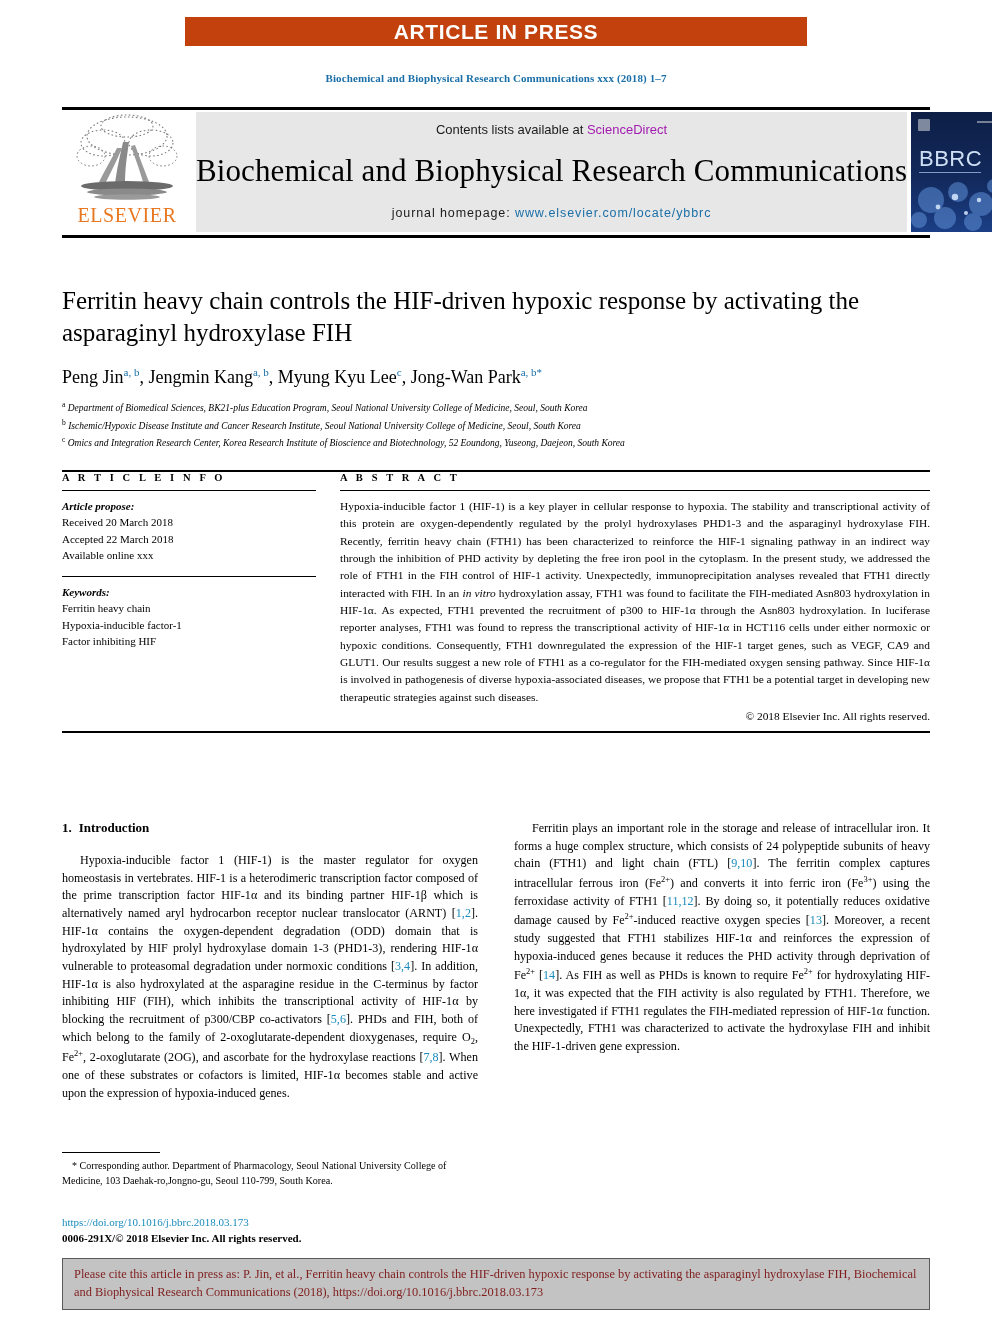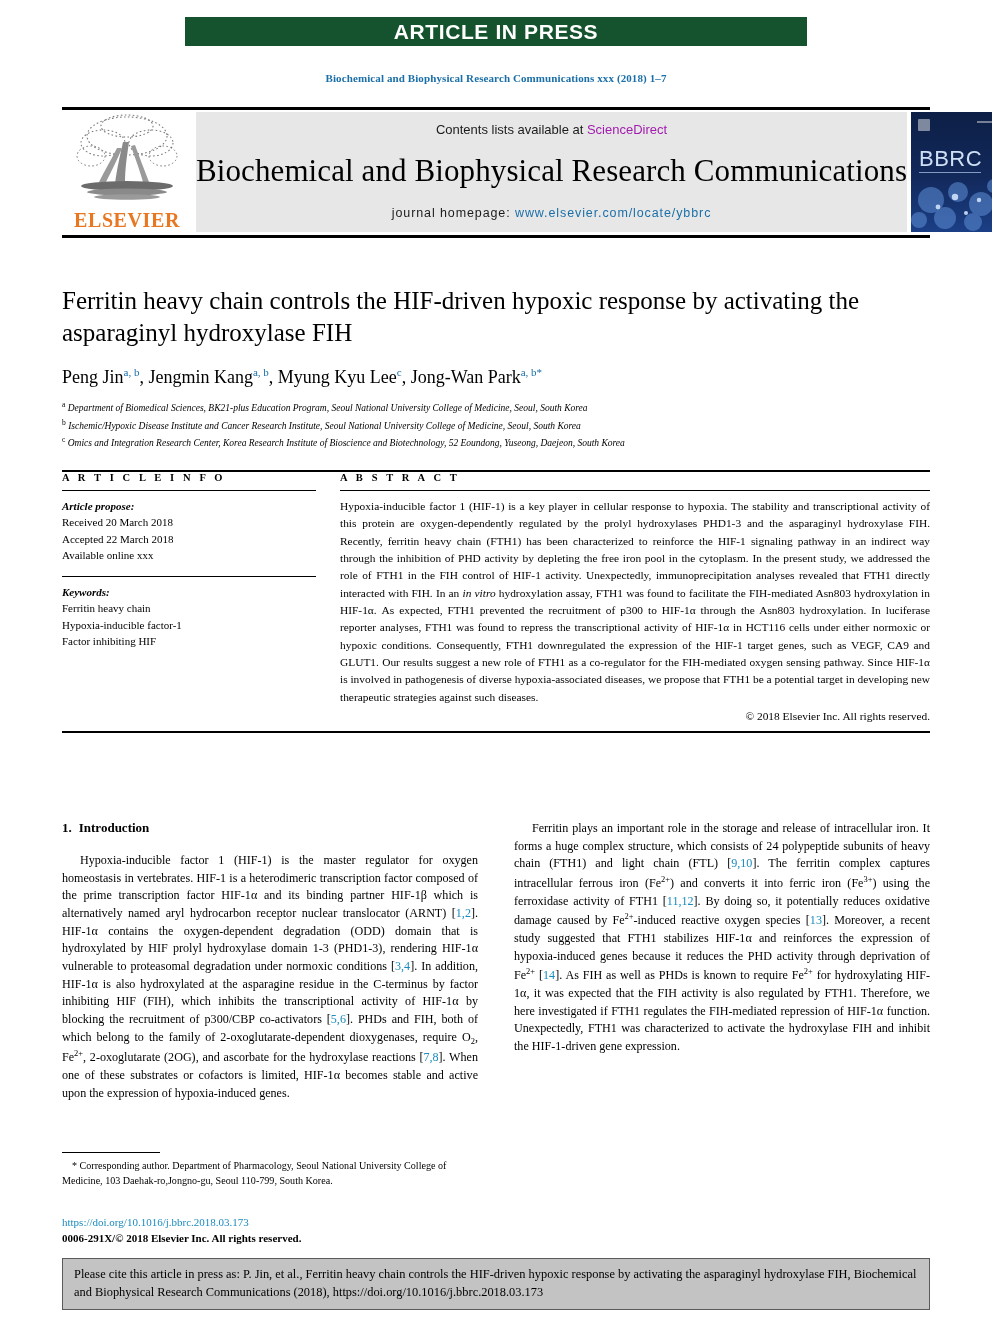--- a/index.html
+++ b/index.html
@@ -23,21 +23,21 @@
     box-sizing: border-box;
   }
 
   
   .aip-banner {
     position: absolute;
     left: 185px;
     top: 17px;
     width: 622px;
     height: 29px;
-    background: #14532d;
+    background: #c2410c;
     display: flex;
     align-items: center;
     justify-content: center;
   }
   .aip-banner span {
     font-family: "Liberation Sans", sans-serif;
     font-weight: bold;
     font-size: 21px;
     letter-spacing: 0.6px;
     color: #ffffff;
@@ -74,24 +74,23 @@
     align-items: stretch;
     height: 120px;
     margin-top: 2px;
   }
   .elsevier-logo {
     width: 130px;
     flex: 0 0 130px;
     display: flex;
     flex-direction: column;
     align-items: center;
-    justify-content: space-between;
+    justify-content: flex-start;
     padding-bottom: 2px;
     box-sizing: border-box;
-    font-weight: bold;
   }
   .tree-svg { display:block; }
   .elsevier-word {
     font-family: "Liberation Serif", serif;
     font-size: 20px;
     letter-spacing: 0.6px;
     color: #e87722;
     line-height: 1;
     margin-top: 1px;
   }
@@ -289,21 +288,21 @@
     height: 52px;
     background: #c3c3c3;
     border: 1px solid #5a5a5a;
     box-sizing: border-box;
     padding: 7px 11px;
   }
   .cite-text {
     font-family: "Liberation Serif", serif;
     font-size: 12.4px;
     line-height: 1.42;
-    color: #000000;
+    color: #7f1d1d;
   }
 </style>
 </head>
 <body>
 
 <div class="page">
 
   <div class="aip-banner">
     <span>ARTICLE IN PRESS</span>
   </div>

